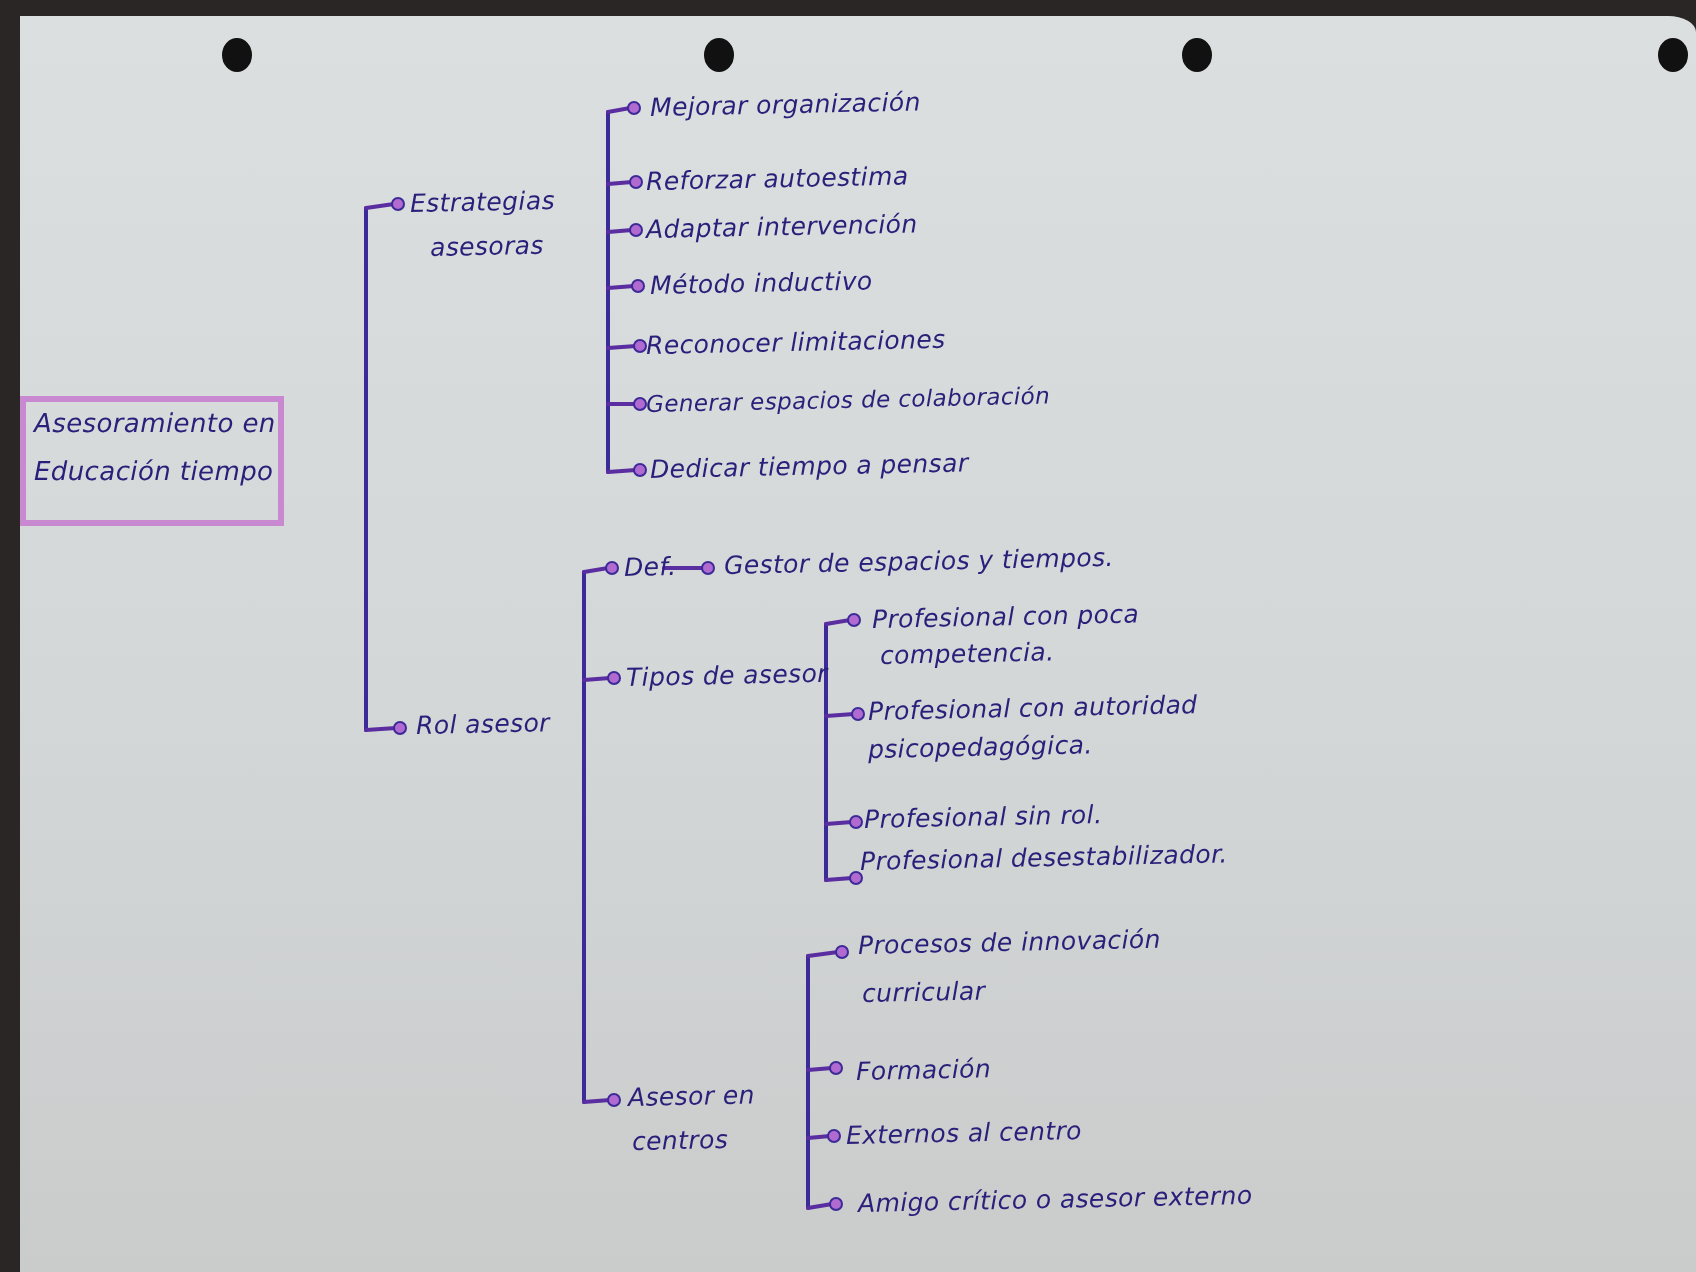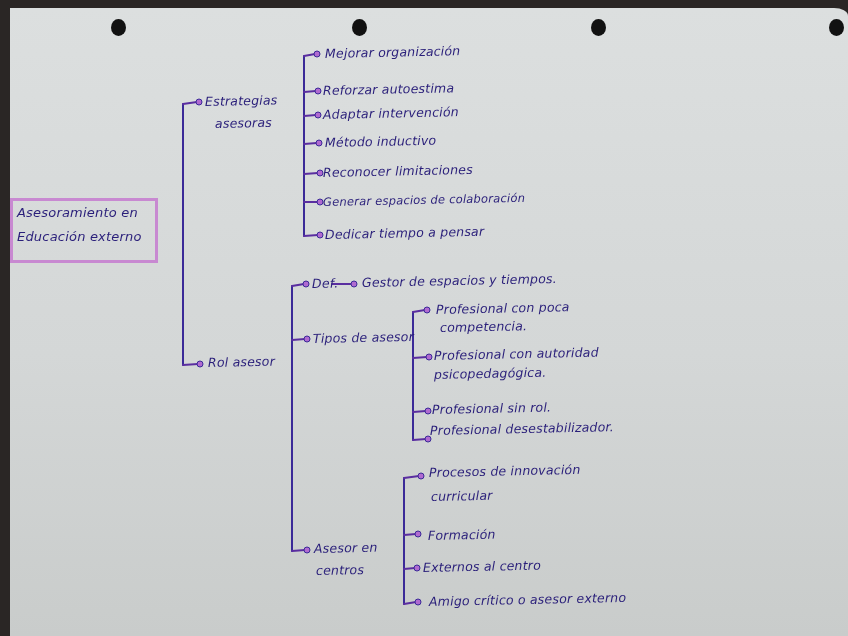--- a/index.html
+++ b/index.html
@@ -19,21 +19,21 @@
     background: #111; top: 19px;
   }
   svg.lines { position: absolute; left: 0; top: 0; }
   .t {
     position: absolute; color: #2a1f7a; font-size: 12.5px;
     font-family: "DejaVu Sans", sans-serif; font-style: italic;
     letter-spacing: 0.2px; white-space: nowrap; line-height: 16px;
     transform: rotate(-1.2deg); transform-origin: left center;
   }
   .root-box {
-    position: absolute; left: 10px; top: 198px; width: 148px; height: 65px;
+    position: absolute; left: 10px; top: 198px; width: 132px; height: 65px;
     border: 3px solid #c889d1; box-sizing: border-box;
   }
   .root-box .t { position: static; display: block; transform: none; font-size: 13px; line-height: 24px; padding-left: 4px; }
 </style>
 </head>
 <body>
 
 <div class="paper"></div>
 <div class="hole" style="left:111px"></div>
 <div class="hole" style="left:352px"></div>
@@ -94,21 +94,21 @@
     <circle cx="428" cy="439" r="3"></circle>
     <circle cx="421" cy="476" r="3"></circle>
       <circle cx="418" cy="534" r="3"></circle>
       <circle cx="417" cy="568" r="3"></circle>
     <circle cx="418" cy="602" r="3"></circle>
   </g>
 </svg>
 
 <div class="root-box">
   <span class="t">Asesoramiento en</span>
-  <span class="t">Educación externo</span>
+  <span class="t">Educación tiempo</span>
 </div>
 
 <div class="t" style="left:205px;top:94px">Estrategias</div>
 <div class="t" style="left:215px;top:116px">asesoras</div>
 <div class="t" style="left:325px;top:46px">Mejorar organización</div>
 <div class="t" style="left:323px;top:83px">Reforzar autoestima</div>
 <div class="t" style="left:323px;top:107px">Adaptar intervención</div>
 <div class="t" style="left:325px;top:135px">Método inductivo</div>
 <div class="t" style="left:323px;top:165px">Reconocer limitaciones</div>
 <div class="t" style="left:323px;top:194px;font-size:11.5px">Generar espacios de colaboración</div>

